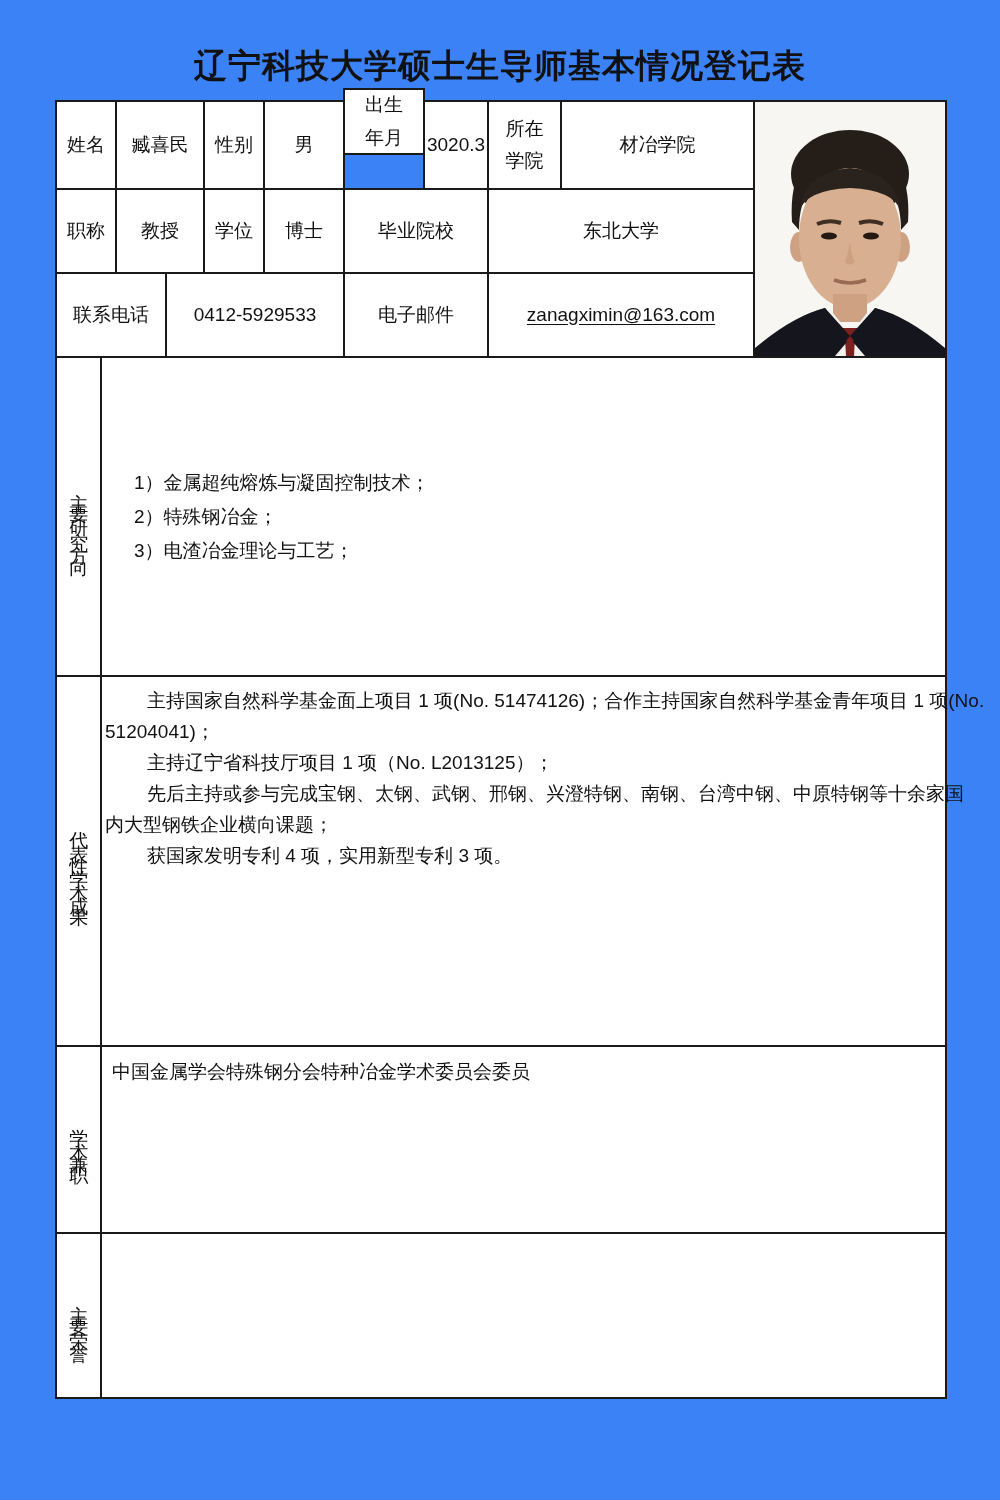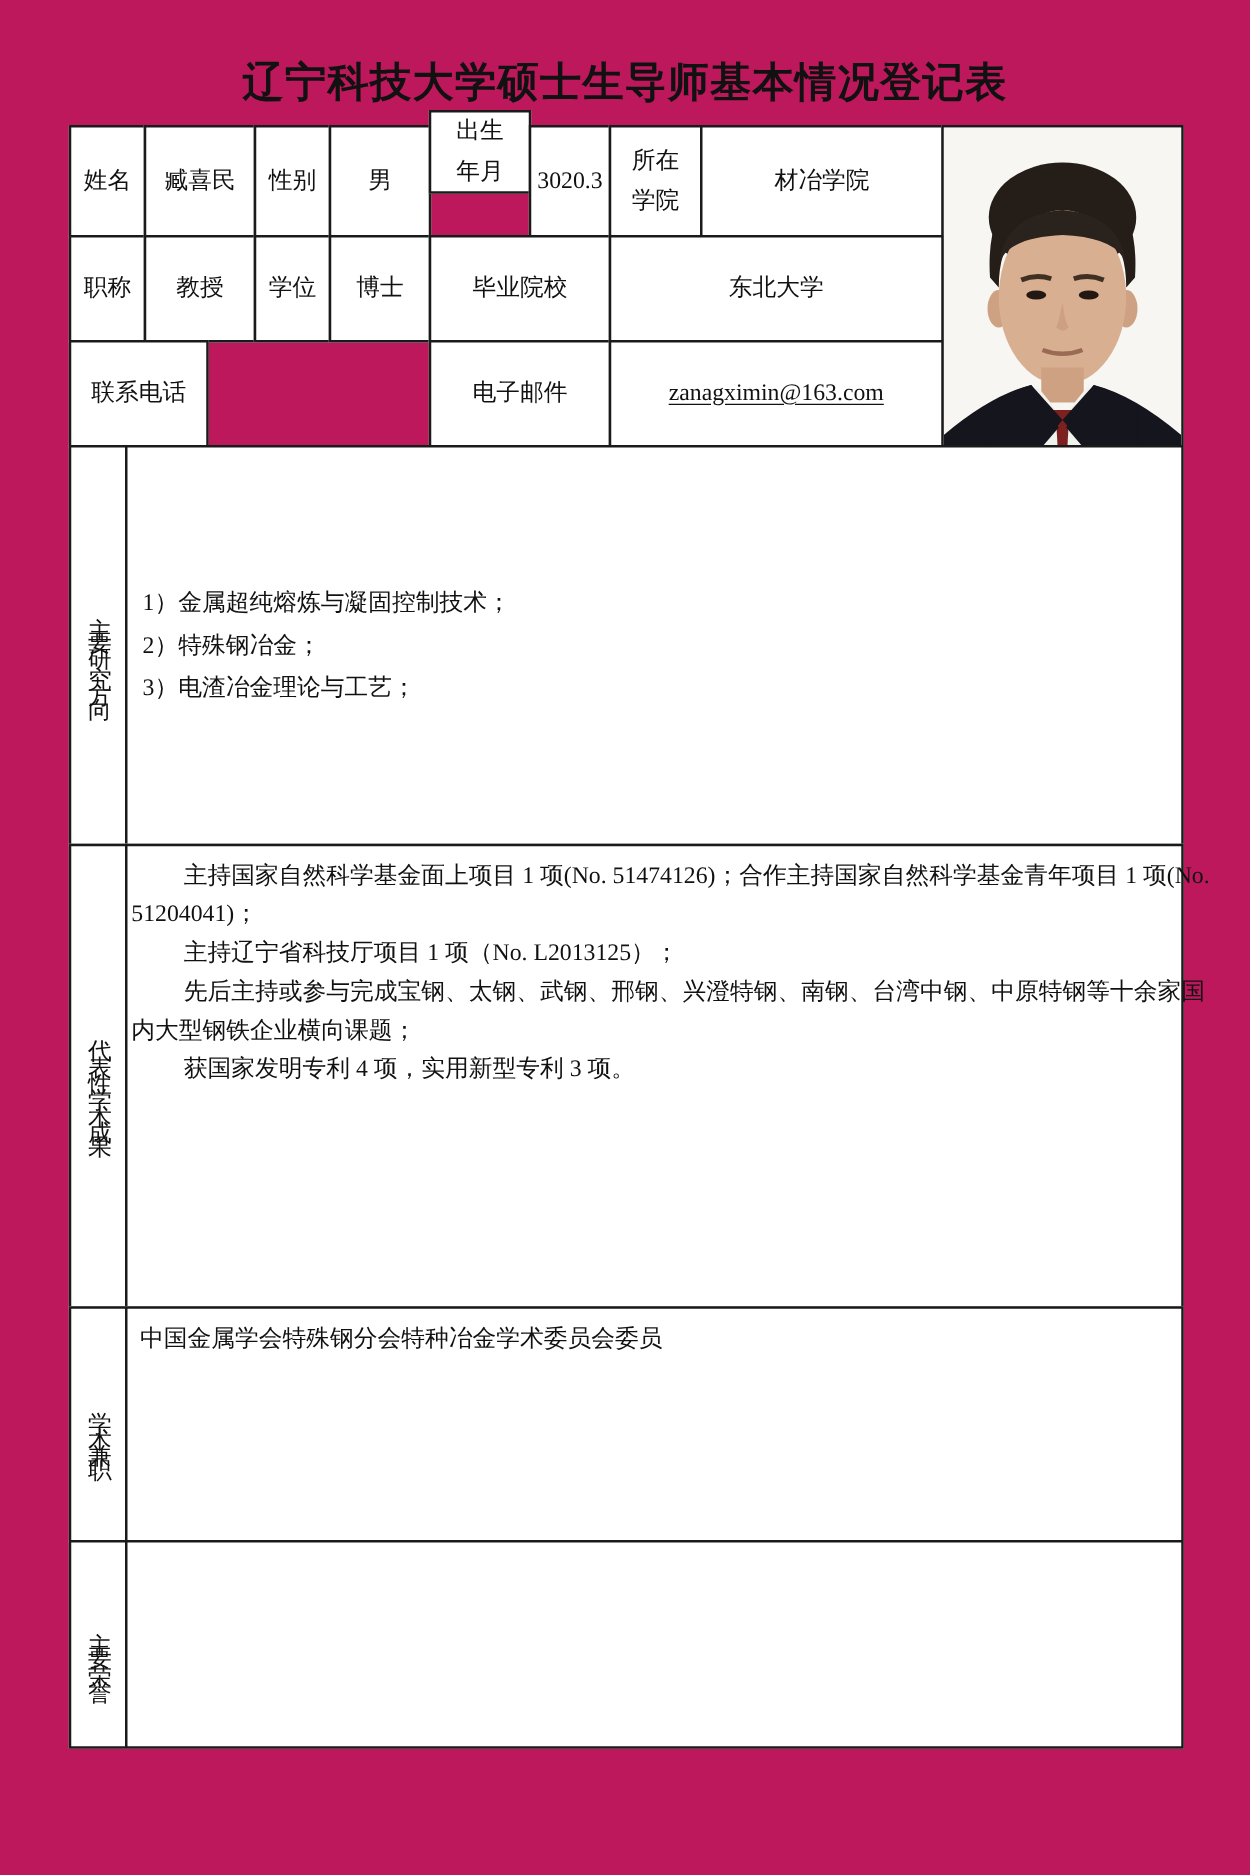--- a/index.html
+++ b/index.html
@@ -1,20 +1,20 @@
 <!DOCTYPE html>
 <html><head>
 <meta charset="utf-8">
 <style>
   html,body{margin:0;padding:0;background:#e9e9e9;}
   .sheet{
     position:relative;
     width:1000px;height:1500px;
-    background:#be185d;
-    font-family:Liberation Serif, serif;
+    background:#3b82f6;
+    font-family:Liberation Sans, sans-serif;
     color:#111;
     overflow:hidden;
   }
   .title{
     position:absolute;left:0;right:0;top:44px;
     margin:0;text-align:center;
     font-size:33px;font-weight:bold;letter-spacing:1px;
   }
   .cell{
     position:absolute;
@@ -31,21 +31,21 @@
     text-orientation:upright;
     letter-spacing:13px;
     font-size:19px;
   }
   .content{
     align-items:flex-start;justify-content:flex-start;
     flex-direction:column;
     text-align:left;
   }
   .content-center{justify-content:center;}
-  .research-line{padding-left:12px;line-height:34px;white-space:nowrap;}
+  .research-line{padding-left:12px;line-height:34px;white-space:nowrap;margin-left:20px;}
   .ach{padding:8px 4px 0 3px;line-height:31px;}
   .ach-line{white-space:nowrap;}
   .ach-line.indent{padding-left:42px;}
   .pos{padding:10px 8px 0 10px;line-height:30px;}
   .email-link{text-decoration:underline;text-underline-offset:3px;color:#111;}
   .photo-cell{padding:0;overflow:hidden;}
   .photo-cell svg{display:block;width:100%;height:100%;}
 </style>
 </head>
 <body>
@@ -105,20 +105,21 @@
   </div>
 
   <div class="cell" style="left:55px;top:188px;width:62px;height:86px">职称</div>
   <div class="cell" style="left:115px;top:188px;width:90px;height:86px">教授</div>
   <div class="cell" style="left:203px;top:188px;width:62px;height:86px">学位</div>
   <div class="cell" style="left:263px;top:188px;width:82px;height:86px">博士</div>
   <div class="cell" style="left:343px;top:188px;width:146px;height:86px">毕业院校</div>
   <div class="cell" style="left:487px;top:188px;width:268px;height:86px">东北大学</div>
 
   <div class="cell" style="left:55px;top:272px;width:112px;height:86px">联系电话</div>
+  <div class="cell" style="left:165px;top:272px;width:180px;height:86px">0412-5929533</div>
   <div class="cell" style="left:343px;top:272px;width:146px;height:86px">电子邮件</div>
   <div class="cell" style="left:487px;top:272px;width:268px;height:86px">
     <span class="email-link">zanagximin@163.com</span>
   </div>
 
   <div class="cell" style="left:55px;top:356px;width:47px;height:321px">
     <span class="vlabel">主要研究方向</span>
   </div>
   <div class="cell content content-center" style="left:100px;top:356px;width:847px;height:321px">
     <div class="research-line">1）金属超纯熔炼与凝固控制技术；</div>

